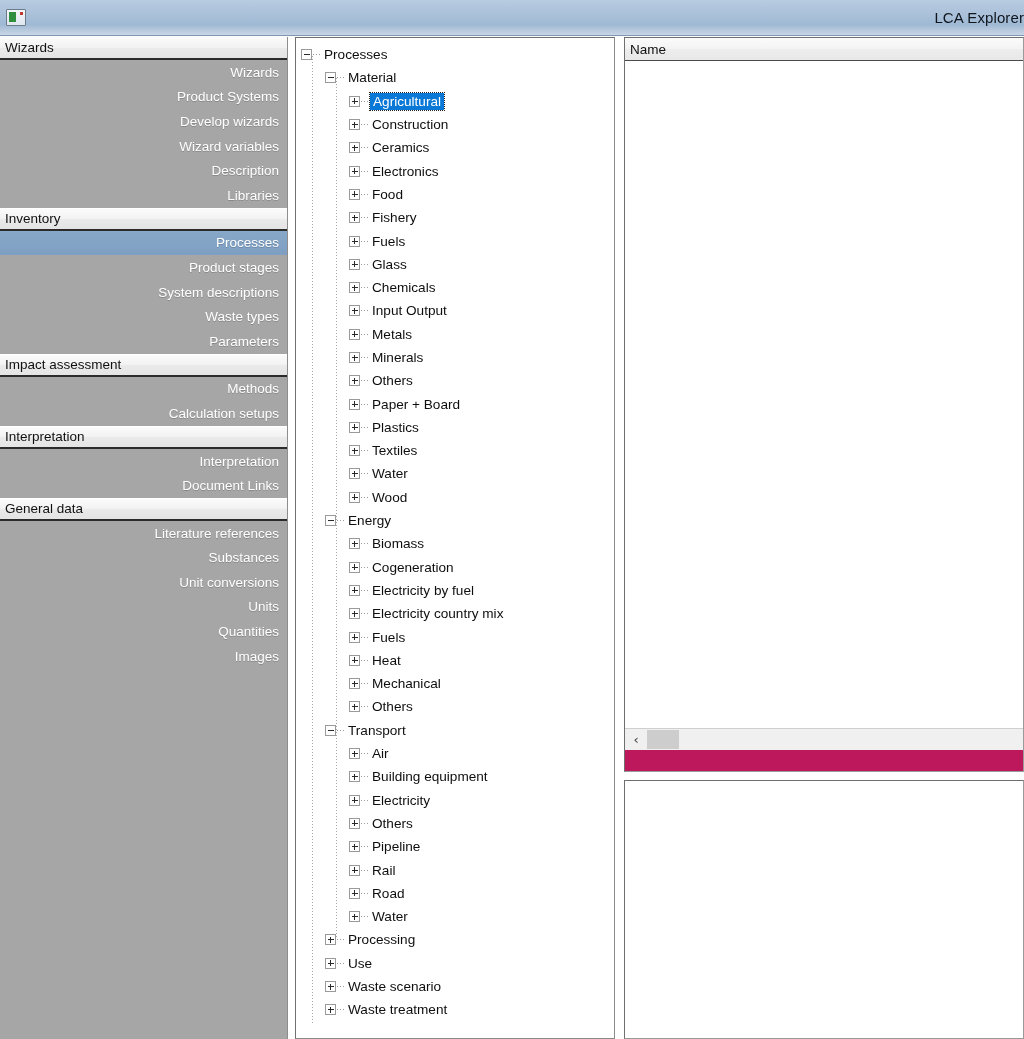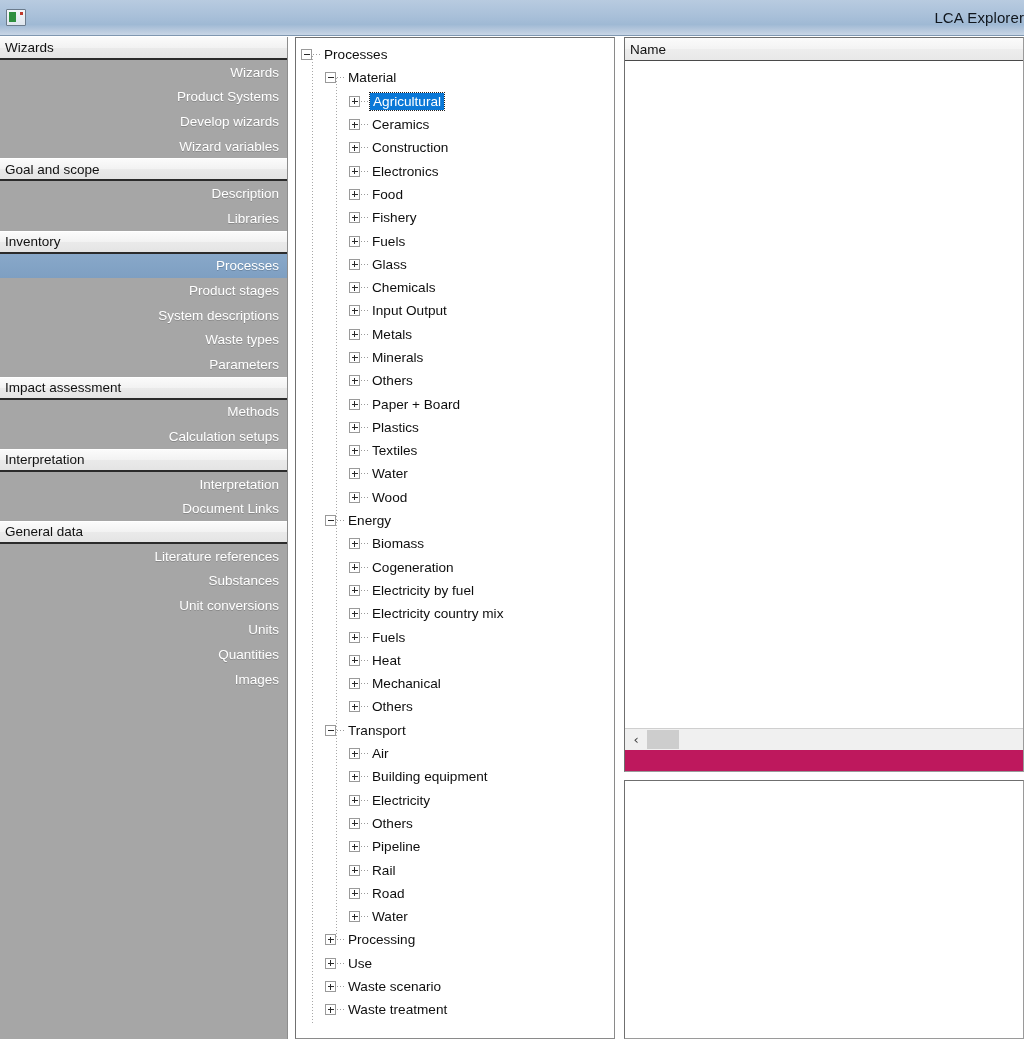--- a/index.html
+++ b/index.html
@@ -238,21 +238,20 @@
   <div id="gap-left"></div>
   <div id="gap-mid"></div>
   <div id="gap-right"></div>
 
   <div id="sidebar">
       <div class="nav-section-header">Wizards</div>
       <div class="nav-item">Wizards</div>
       <div class="nav-item">Product Systems</div>
       <div class="nav-item">Develop wizards</div>
       <div class="nav-item">Wizard variables</div>
-      <div class="nav-section-header">Goal and scope</div>
       <div class="nav-item">Description</div>
       <div class="nav-item">Libraries</div>
       <div class="nav-section-header">Inventory</div>
       <div class="nav-item selected">Processes</div>
       <div class="nav-item">Product stages</div>
       <div class="nav-item">System descriptions</div>
       <div class="nav-item">Waste types</div>
       <div class="nav-item">Parameters</div>
       <div class="nav-section-header">Impact assessment</div>
       <div class="nav-item">Methods</div>
@@ -286,27 +285,27 @@
         <div class="tree-row selected">
           <span class="tree-indent" style="width: 48px;"></span>
           <span class="expander plus"></span>
           <span class="dashline"></span>
           <span class="tree-label">Agricultural</span>
         </div>
         <div class="tree-row">
           <span class="tree-indent" style="width: 48px;"></span>
           <span class="expander plus"></span>
           <span class="dashline"></span>
+          <span class="tree-label">Construction</span>
+        </div>
+        <div class="tree-row">
+          <span class="tree-indent" style="width: 48px;"></span>
+          <span class="expander plus"></span>
+          <span class="dashline"></span>
           <span class="tree-label">Ceramics</span>
-        </div>
-        <div class="tree-row">
-          <span class="tree-indent" style="width: 48px;"></span>
-          <span class="expander plus"></span>
-          <span class="dashline"></span>
-          <span class="tree-label">Construction</span>
         </div>
         <div class="tree-row">
           <span class="tree-indent" style="width: 48px;"></span>
           <span class="expander plus"></span>
           <span class="dashline"></span>
           <span class="tree-label">Electronics</span>
         </div>
         <div class="tree-row">
           <span class="tree-indent" style="width: 48px;"></span>
           <span class="expander plus"></span>

